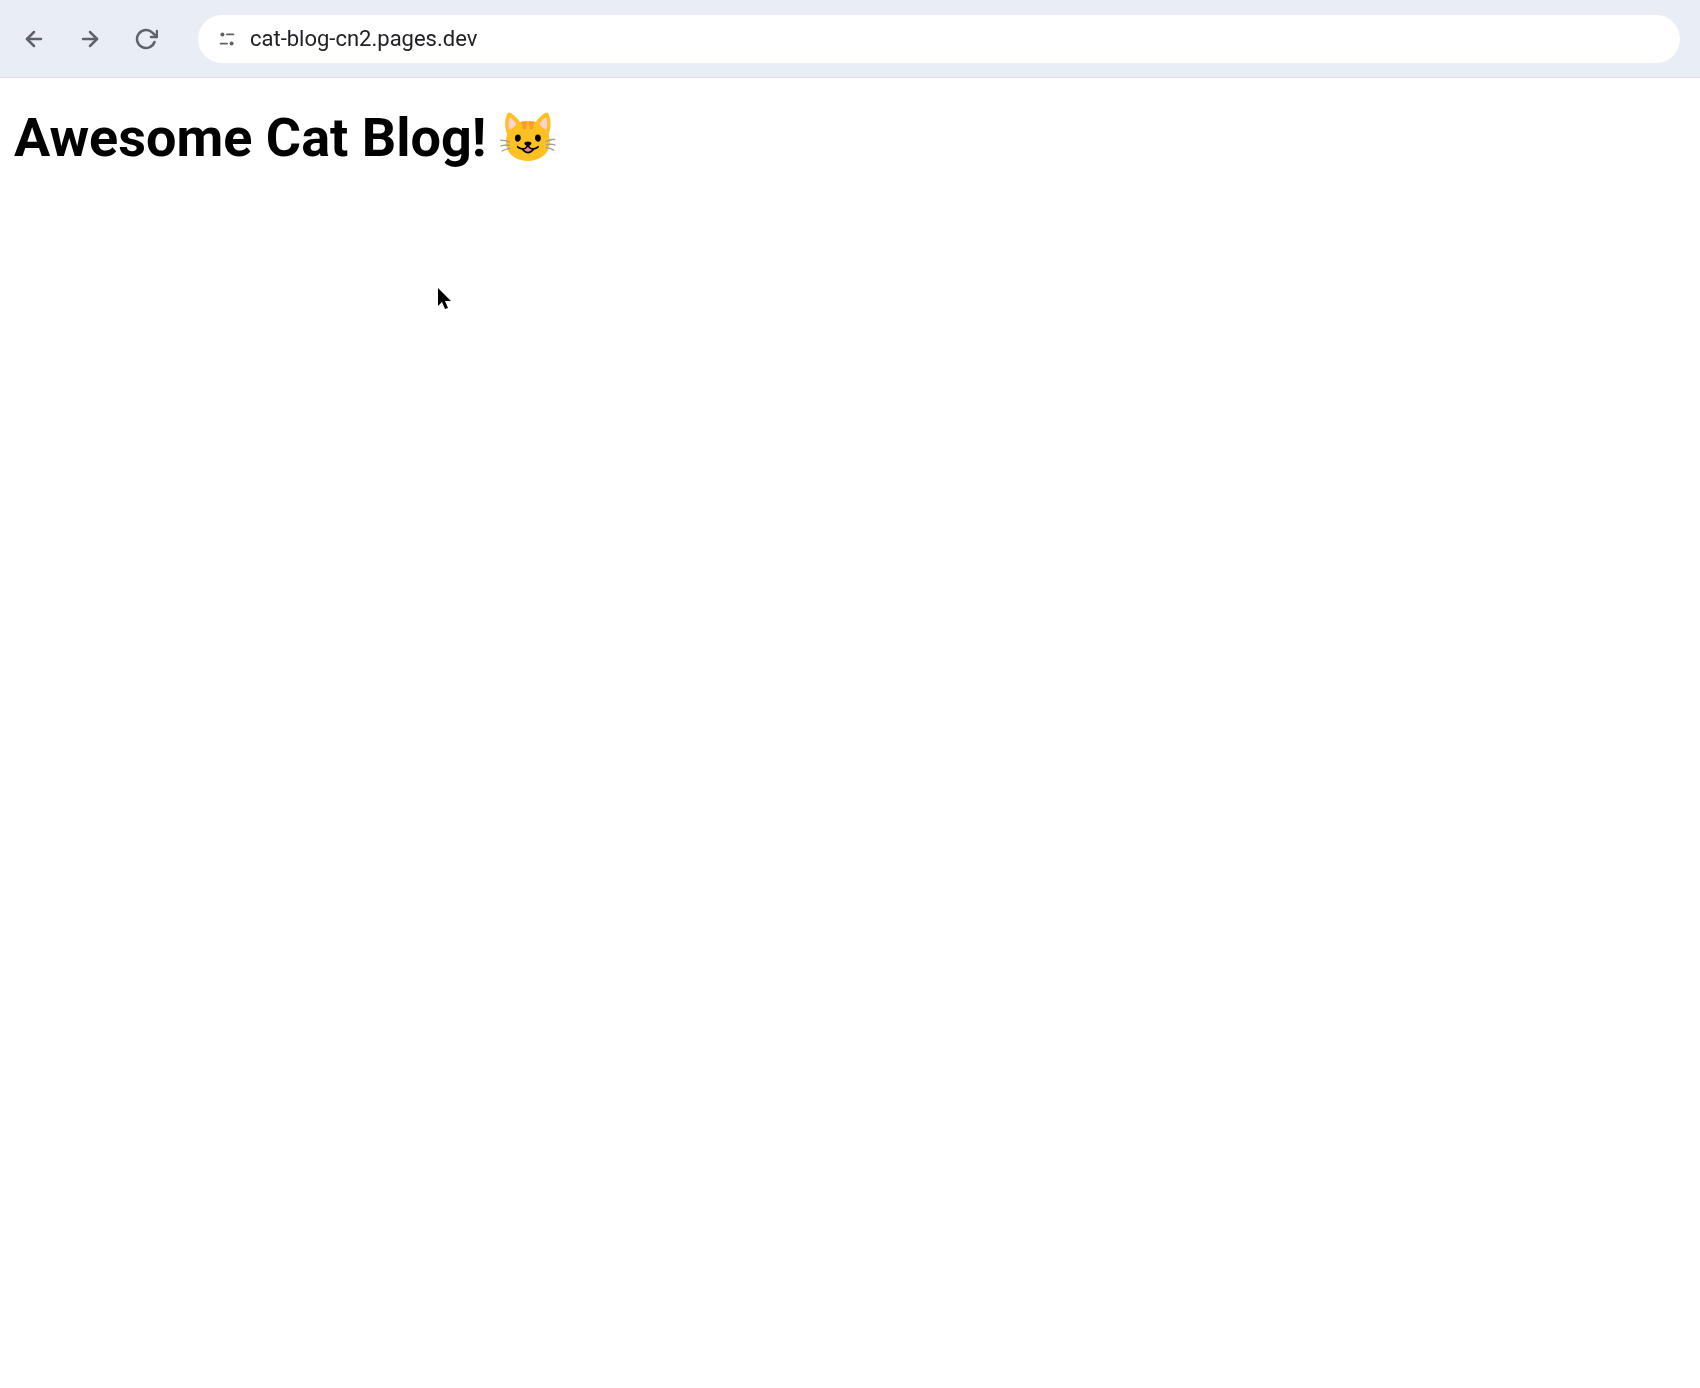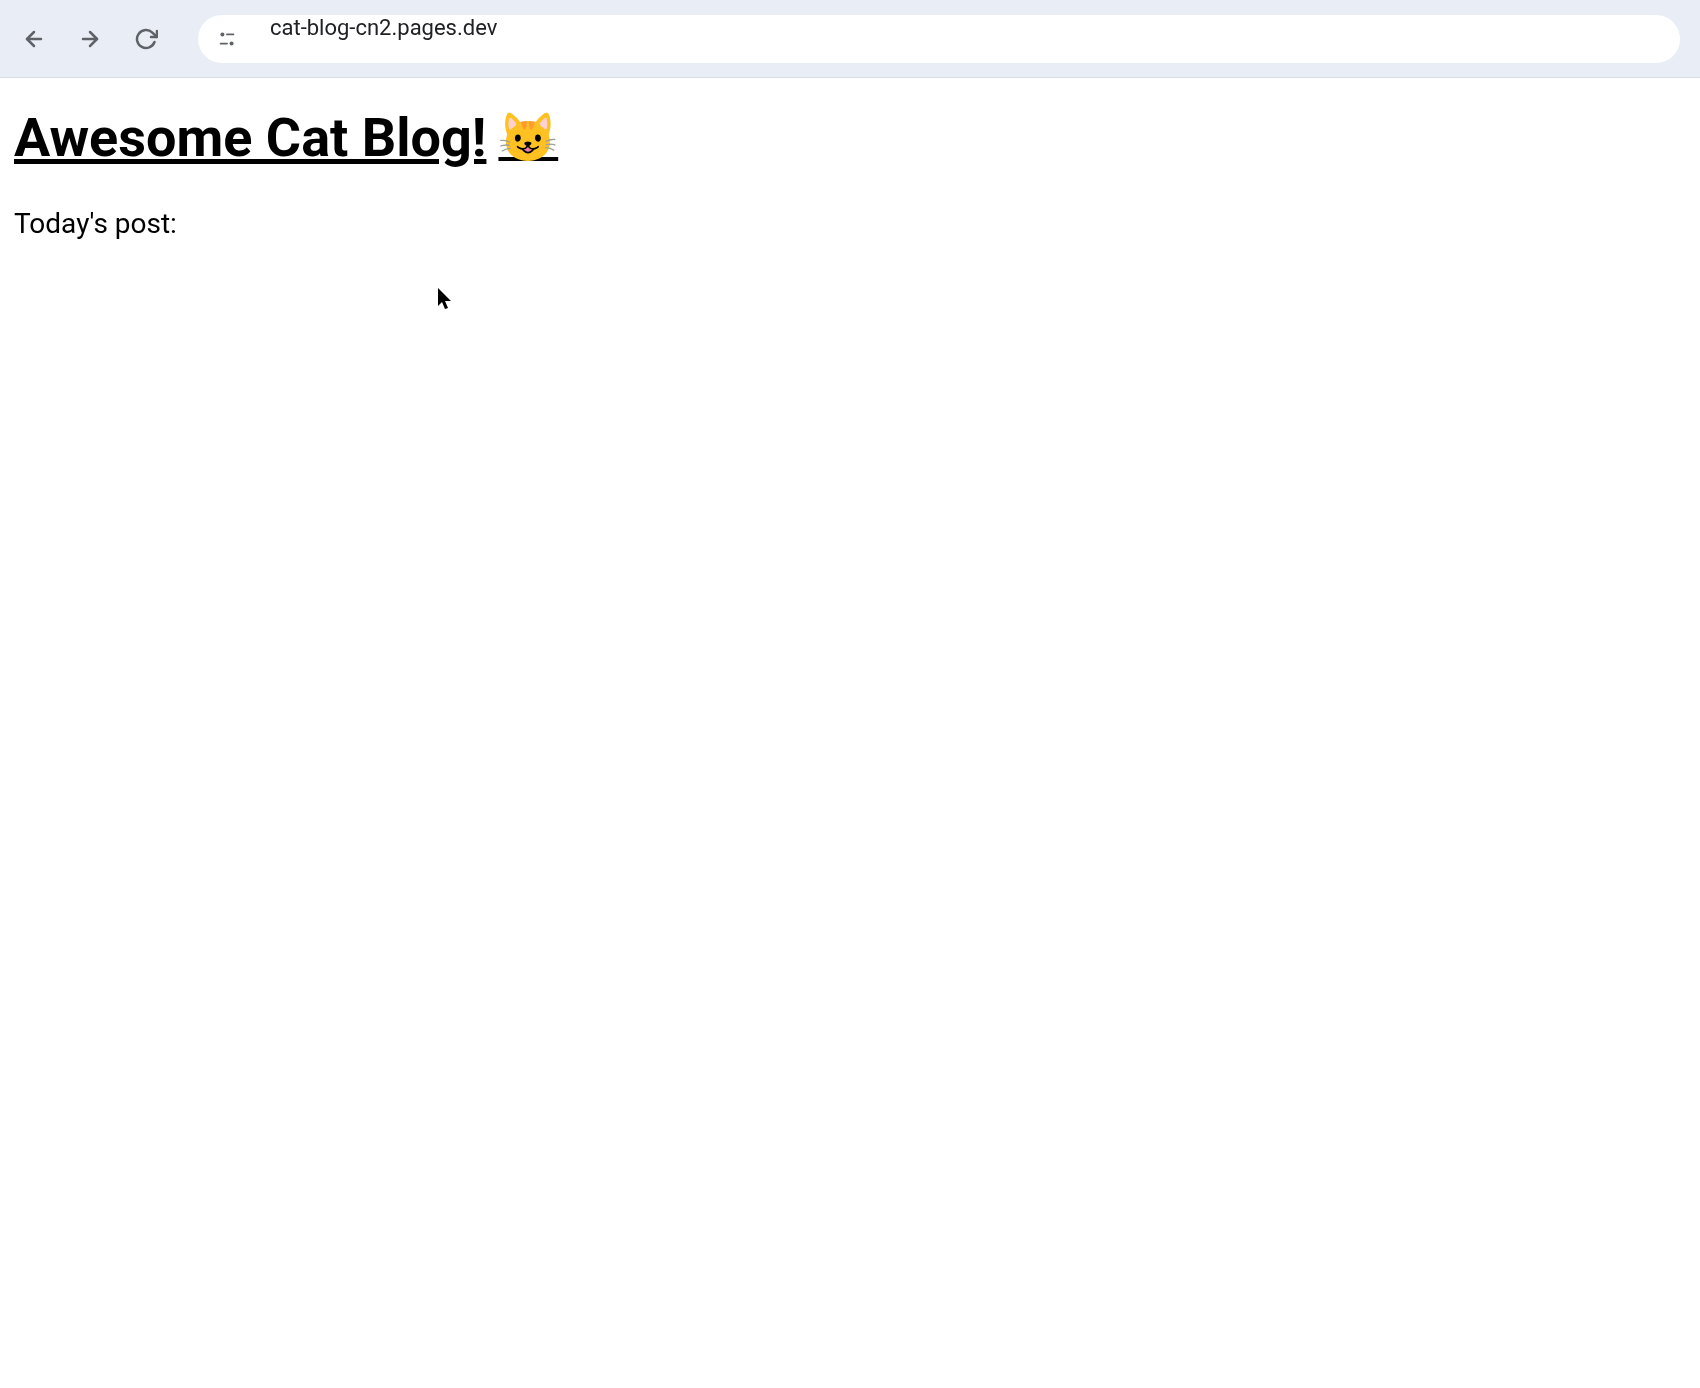--- a/index.html
+++ b/index.html
@@ -41,22 +41,23 @@
       width: 24px;
       height: 24px;
     }
     
     .address-bar {
       flex: 1;
       background: #ffffff;
       border-radius: 28px;
       height: 48px;
       display: flex;
+      align-items: center;
       padding: 0 18px;
-      gap: 32px;
+      gap: 12px;
       margin-left: 10px;
     }
     
     .site-info-icon {
       display: flex;
       align-items: center;
       justify-content: center;
       color: #5f6368;
     }
     
@@ -76,21 +77,20 @@
     }
     
     .page-title {
       font-size: 54px;
       font-weight: 700;
       color: #000000;
       margin-bottom: 38px;
       display: flex;
       align-items: center;
       gap: 12px;
-      text-decoration: underline;
     }
     
     .cat-emoji {
       font-size: 48px;
     }
     
     .post-label {
       font-size: 28px;
       color: #000000;
       margin-bottom: 24px;
@@ -141,20 +141,19 @@
     </div>
     <span class="url-text">cat-blog-cn2.pages.dev</span>
   </div>
 </div>
 
 <div class="page-content">
   <h1 class="page-title">
     <span>Awesome Cat Blog! </span>
     <span class="cat-emoji">😺</span>
   </h1>
-  <p class="post-label">Today's post:</p>
 </div>
 
 <div class="cursor">
   <svg viewBox="0 0 16 24" fill="#000000">
     <path d="M0 0 L0 18 L4 14 L7 21 L10 20 L7 13 L13 13 Z"></path>
   </svg>
 </div>
 
 </body></html>

